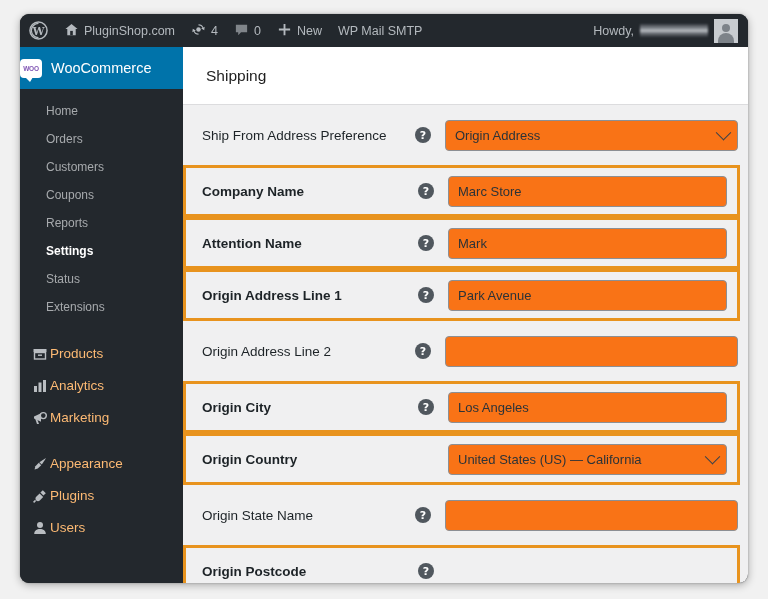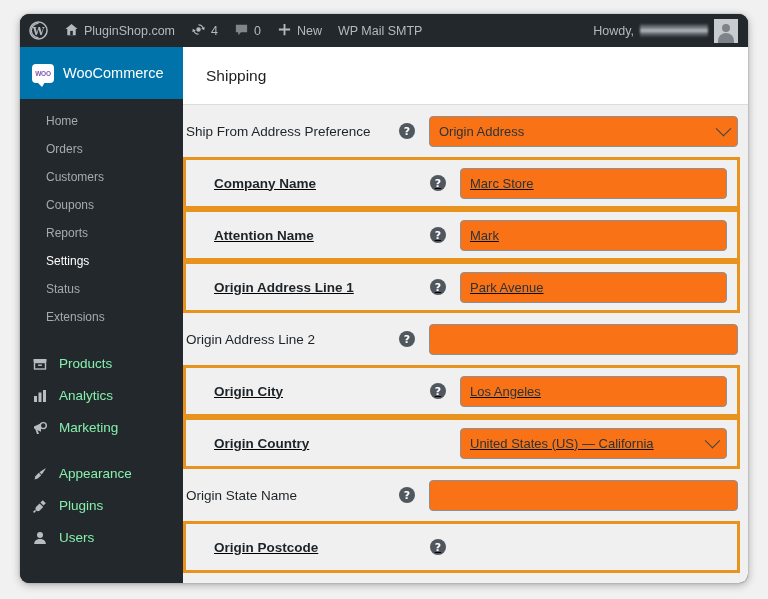--- a/index.html
+++ b/index.html
@@ -92,25 +92,25 @@
     width: 163px;
     background: #23282d;
     flex: 0 0 163px;
     padding-top: 0;
     position: relative;
     z-index: 1;
   }
   .menu-current {
     background: #0073aa;
     color: #fff;
-    height: 52px;
+    height: 42px;
     display: flex;
     align-items: center;
     gap: 9px;
-    padding-left: 12px;
+    padding-left: 0;
     font-size: 14.5px;
     position: relative;
   }
   .menu-current::after {
     content: "";
     position: absolute;
     right: -9px; top: 11px;
     border-top: 10px solid transparent;
     border-bottom: 10px solid transparent;
     border-left: 9px solid #fff;
@@ -131,28 +131,28 @@
     border-right: 3px solid transparent;
     border-top: 5px solid #fff;
   }
   .submenu { padding: 8px 0 10px 0; background: #23282d; }
   .submenu-item {
     color: #a7aaad;
     font-size: 12px;
     padding: 5px 0 5px 26px;
     line-height: 18px;
   }
-  .submenu-item.active { color: #fff; font-weight: normal; }
+  .submenu-item.active { color: #fff; font-weight: bold; }
   .menu-sep { height: 7px; }
   .menu-row {
     display: flex;
     align-items: center;
-    gap: 9px;
+    gap: 0;
     padding: 7px 0 7px 10px;
-    color: #86efac;
+    color: #fdba74;
     font-size: 13.5px;
     line-height: 18px;
   }
   .menu-row .mi { width: 20px; display: flex; justify-content: center; }
   .gap-block { height: 14px; }
 
   
   .main {
     flex: 1;
     background: #f0f0f1;
@@ -176,31 +176,30 @@
   .head-btn {
     display: flex; flex-direction: column; align-items: center;
     gap: 3px; color: #50575e; font-size: 11.5px;
   }
 
   
   .rows { padding: 0; }
   .srow {
     display: flex;
     align-items: center;
-    height: 52px;
-    padding-left: 3px;
+    height: 60px;
+    padding-left: 19px;
     padding-right: 10px;
     position: relative;
   }
   .srow.hl {
     border: 3px solid #e8931e;
     height: 52px;
-    padding-left: 28px;
+    padding-left: 16px;
     margin-right: 8px;
-    text-decoration: underline;
   }
   .srow-label {
     width: 213px;
     font-size: 13.5px;
     color: #1d2327;
     flex: 0 0 213px;
   }
   .srow.hl .srow-label { font-weight: bold; width: 216px; flex-basis: 216px; }
   .help {
     width: 16px; height: 16px;

